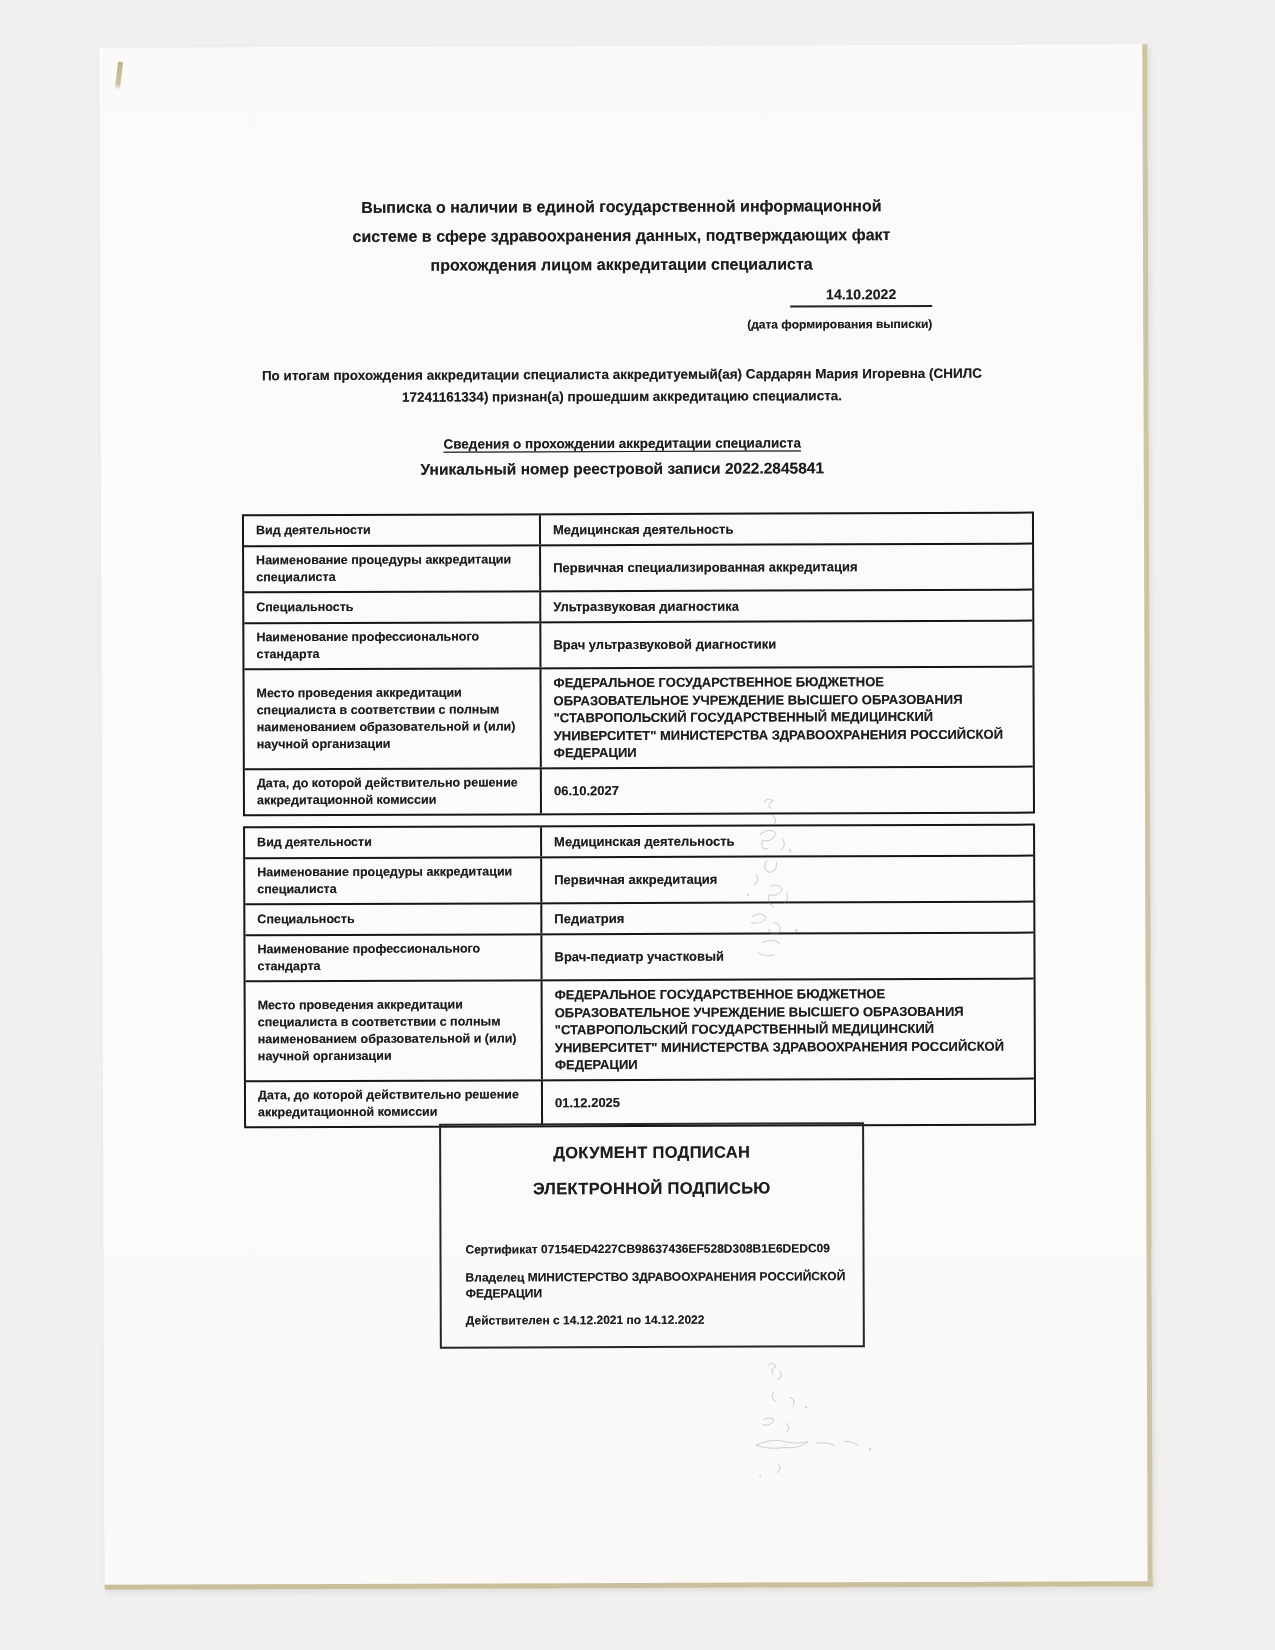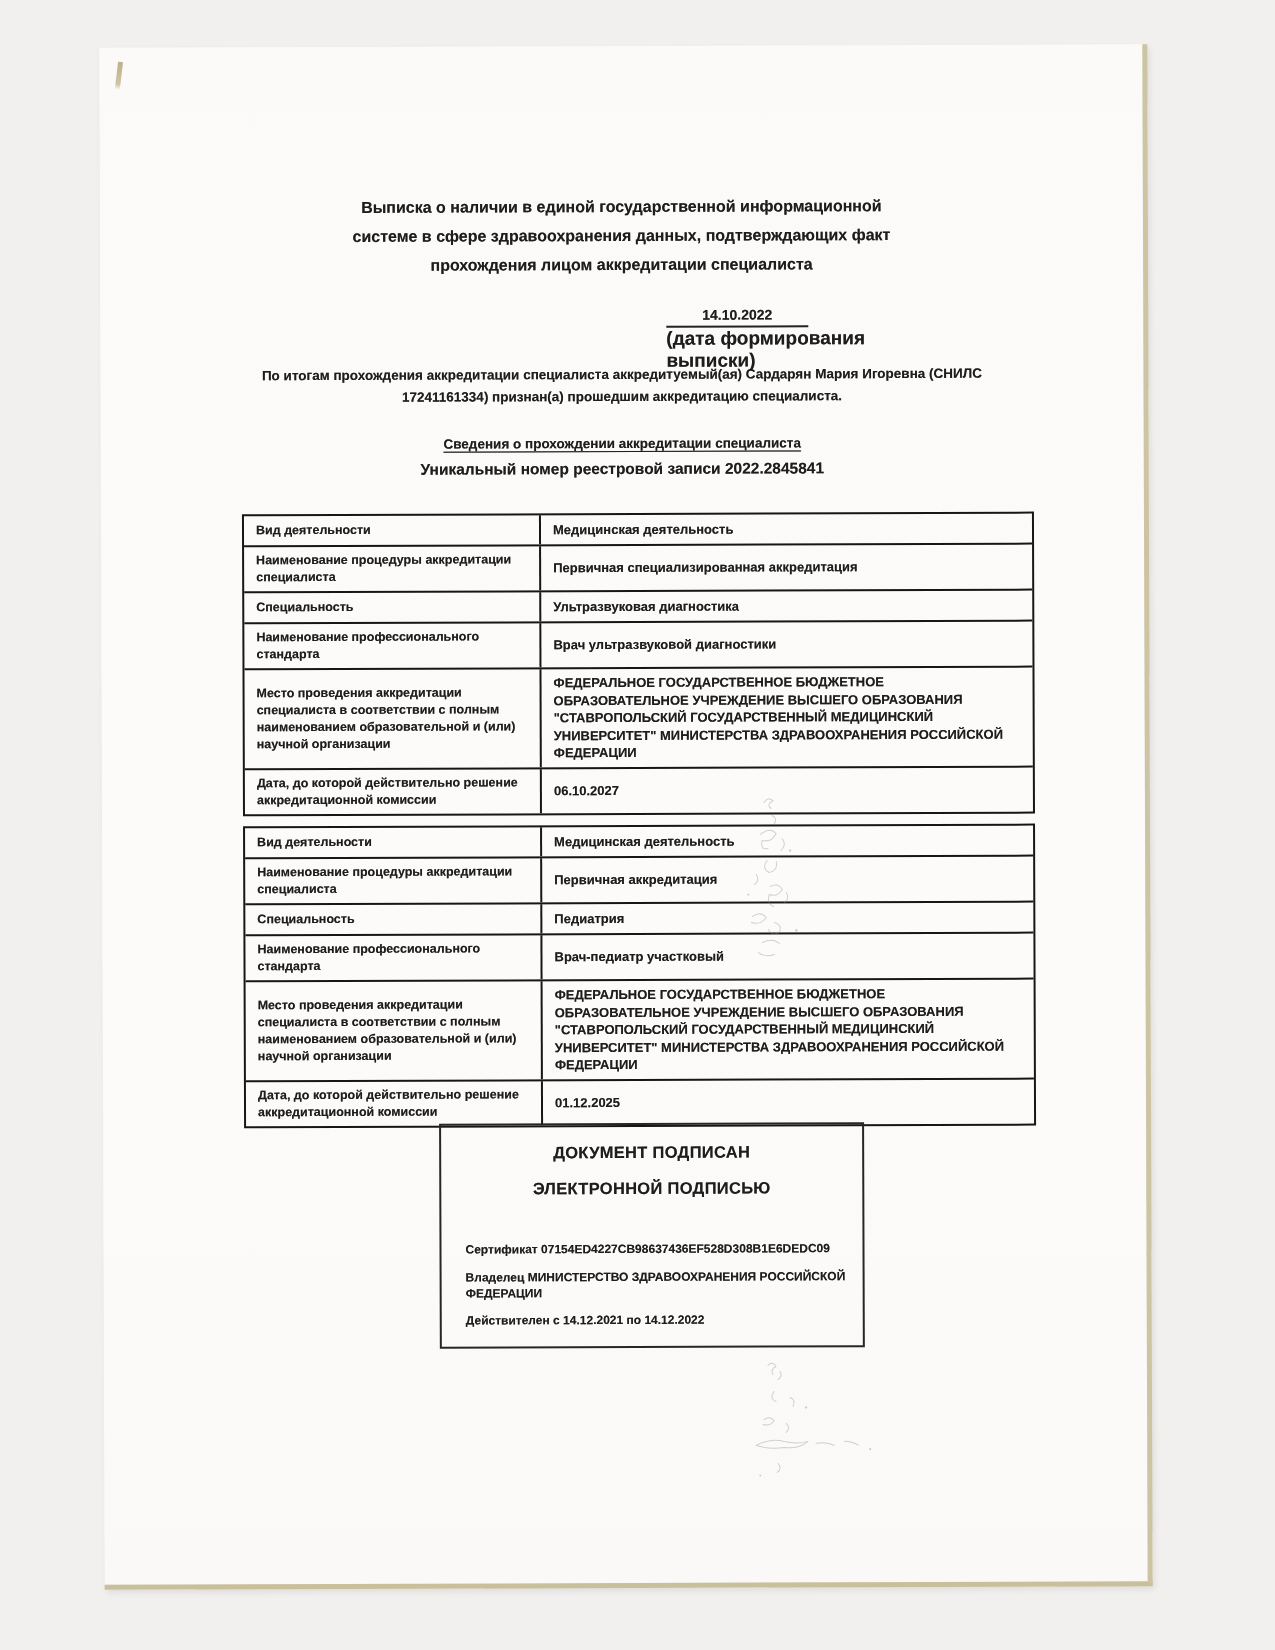--- a/index.html
+++ b/index.html
@@ -19,23 +19,23 @@
     border-right:5px solid #cdc4a3;
     border-bottom:5px solid #c9bf9b;
     box-shadow:2px 3px 6px rgba(0,0,0,0.08);
     transform:rotate(-0.2deg);
   }
   .ink { text-shadow:0 0 0.5px rgba(20,20,20,0.55); }
   .centered { position:absolute; left:50%; transform:translateX(-50%); text-align:center; }
 
   .doc-title { top:146px; width:584px; font-size:16px; line-height:29px; }
 
-  .date-block { position:absolute; top:260px; left:566px; width:266px; text-align:left; }
+  .date-block { position:absolute; top:240px; left:566px; width:266px; text-align:right; }
   .date-value { display:inline-block; font-size:14px; padding:0 36px 3px 36px; border-bottom:2px solid #222; }
-  .date-caption { font-size:19px; margin-top:0; }
+  .date-caption { font-size:12px; margin-top:10px; }
 
   .intro { top:318px; width:744px; font-size:13.5px; line-height:22px; }
 
   .section-title { top:390px; width:700px; font-size:13.5px; text-decoration:underline; text-underline-offset:3px; }
 
   .registry { top:414px; width:700px; font-size:15.5px; }
 
   .acc-table {
     position:absolute; left:141px; width:792px;
     border:2.5px solid #161616;

